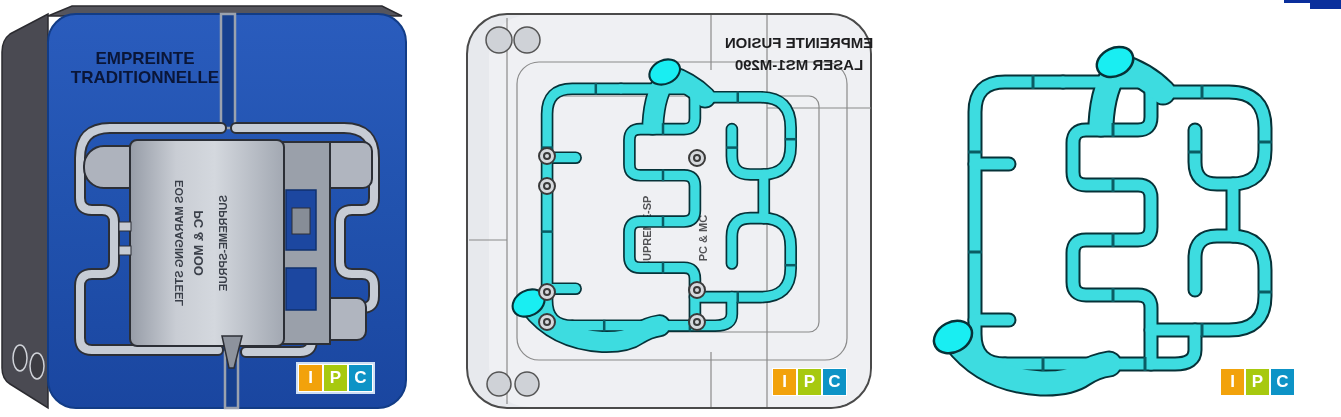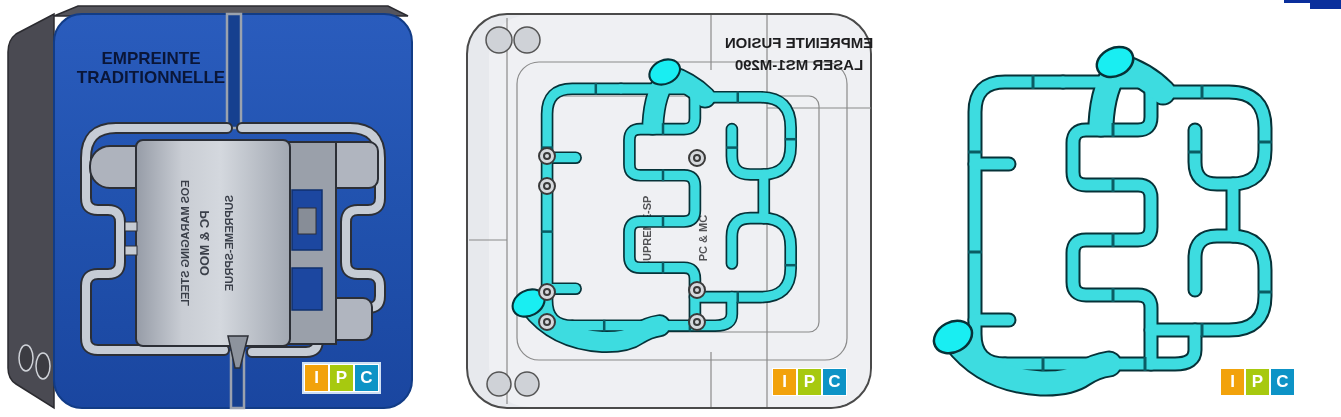--- a/index.html
+++ b/index.html
@@ -91,21 +91,21 @@
           <path d="M 289,73 V 87"></path>
             <path d="M 289,311 V 325"></path>
         </g>
 
         <ellipse cx="202" cy="50" rx="19" ry="14" transform="rotate(-25 202 50)" fill="#19eef2" stroke="#063238" stroke-width="2.5"></ellipse>
         <ellipse cx="40" cy="325" rx="20" ry="15" transform="rotate(-28 40 325)" fill="#19eef2" stroke="#063238" stroke-width="2.5"></ellipse>
       </g>
     </defs>
   </svg>
 
-  <div class="panel" style="left:6px;width:415px;text-decoration:underline;">
+  <div class="panel" style="left:0;width:415px;text-decoration:underline;">
     <svg width="412" height="414" viewBox="0 0 412 414">
 
       <path d="M 2,52 Q 2,40 10,34 L 48,14 L 48,408 L 10,384 Q 2,379 2,368 Z" fill="#4a4a52" stroke="#2b2b30" stroke-width="1.5"></path>
       <path d="M 48,16 L 72,6 L 382,6 L 402,16 Z" fill="#55555d" stroke="#2b2b30" stroke-width="1.5"></path>
       <ellipse cx="20" cy="358" rx="7" ry="13" fill="#3c3c42" stroke="#cfd2d8" stroke-width="1.5"></ellipse>
       <ellipse cx="37" cy="366" rx="7" ry="13" fill="#3c3c42" stroke="#cfd2d8" stroke-width="1.5"></ellipse>
 
       <rect x="48" y="14" width="358" height="394" rx="28" fill="url(#blueGrad)" stroke="#123c86" stroke-width="2"></rect>
 
       <g fill="#0a1638" font-weight="bold" font-size="17" text-anchor="middle">

